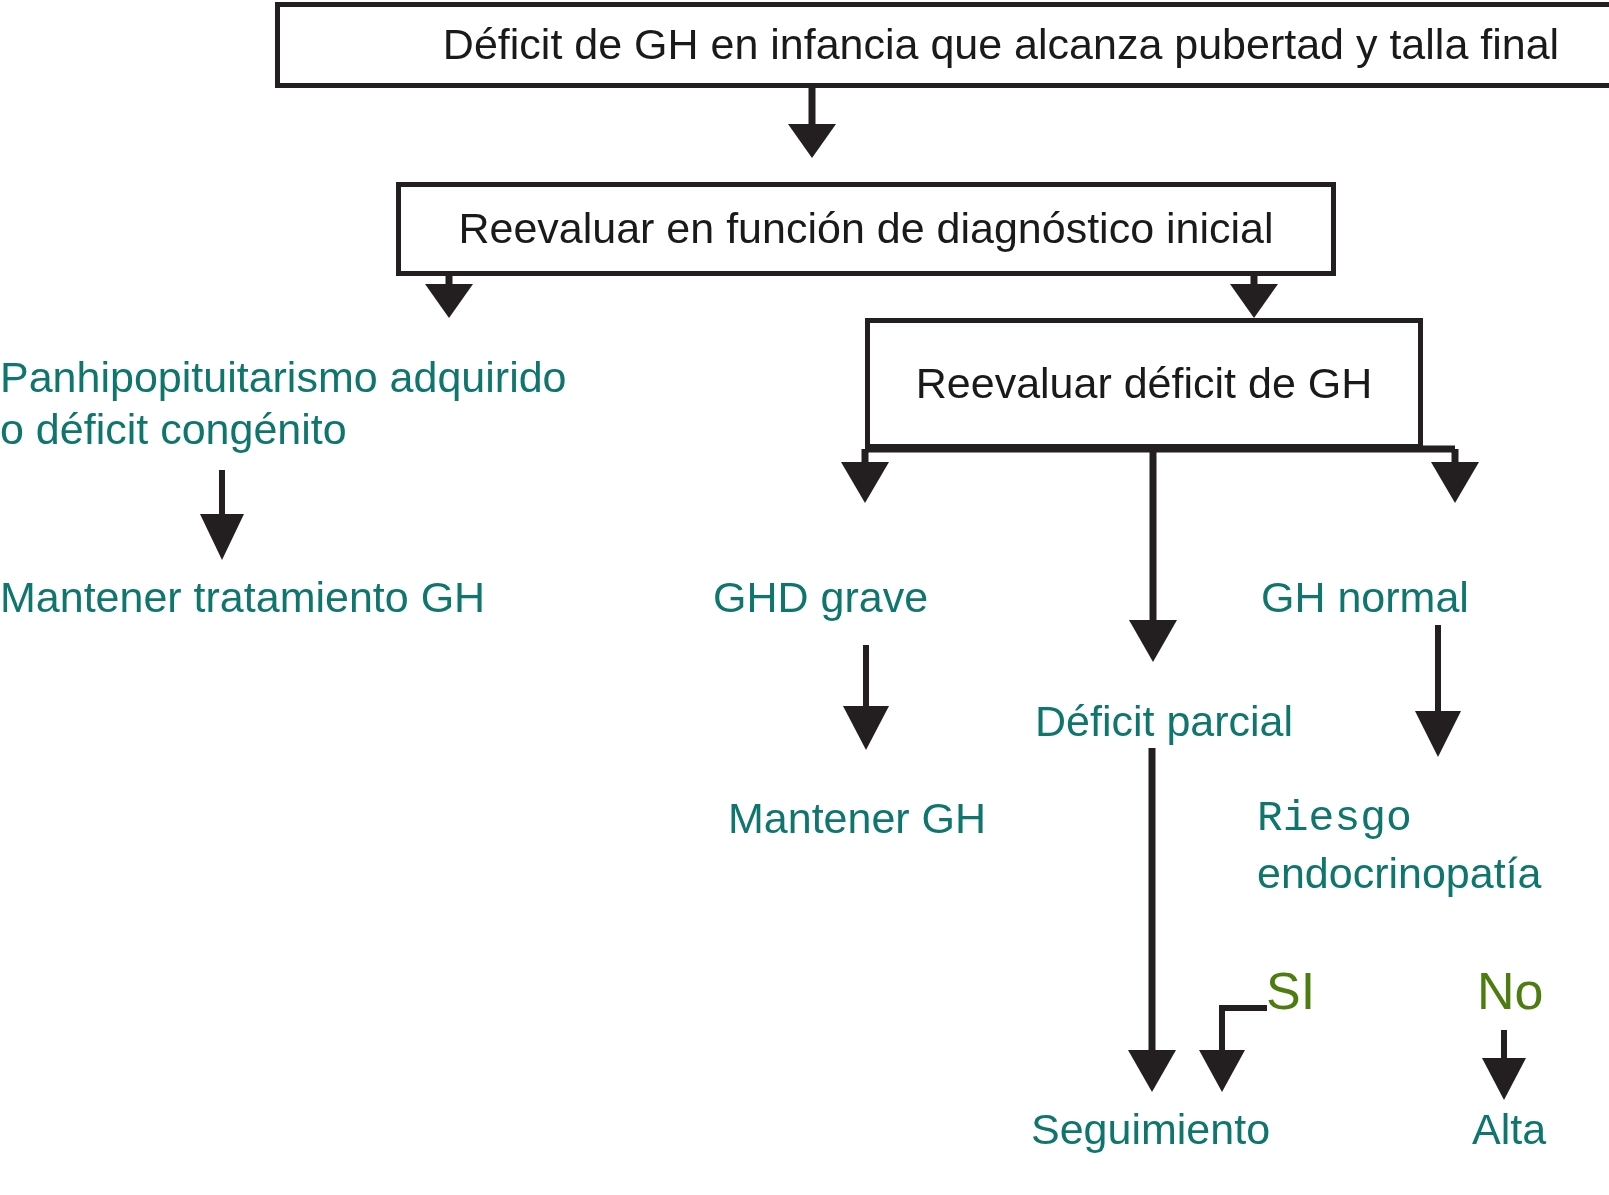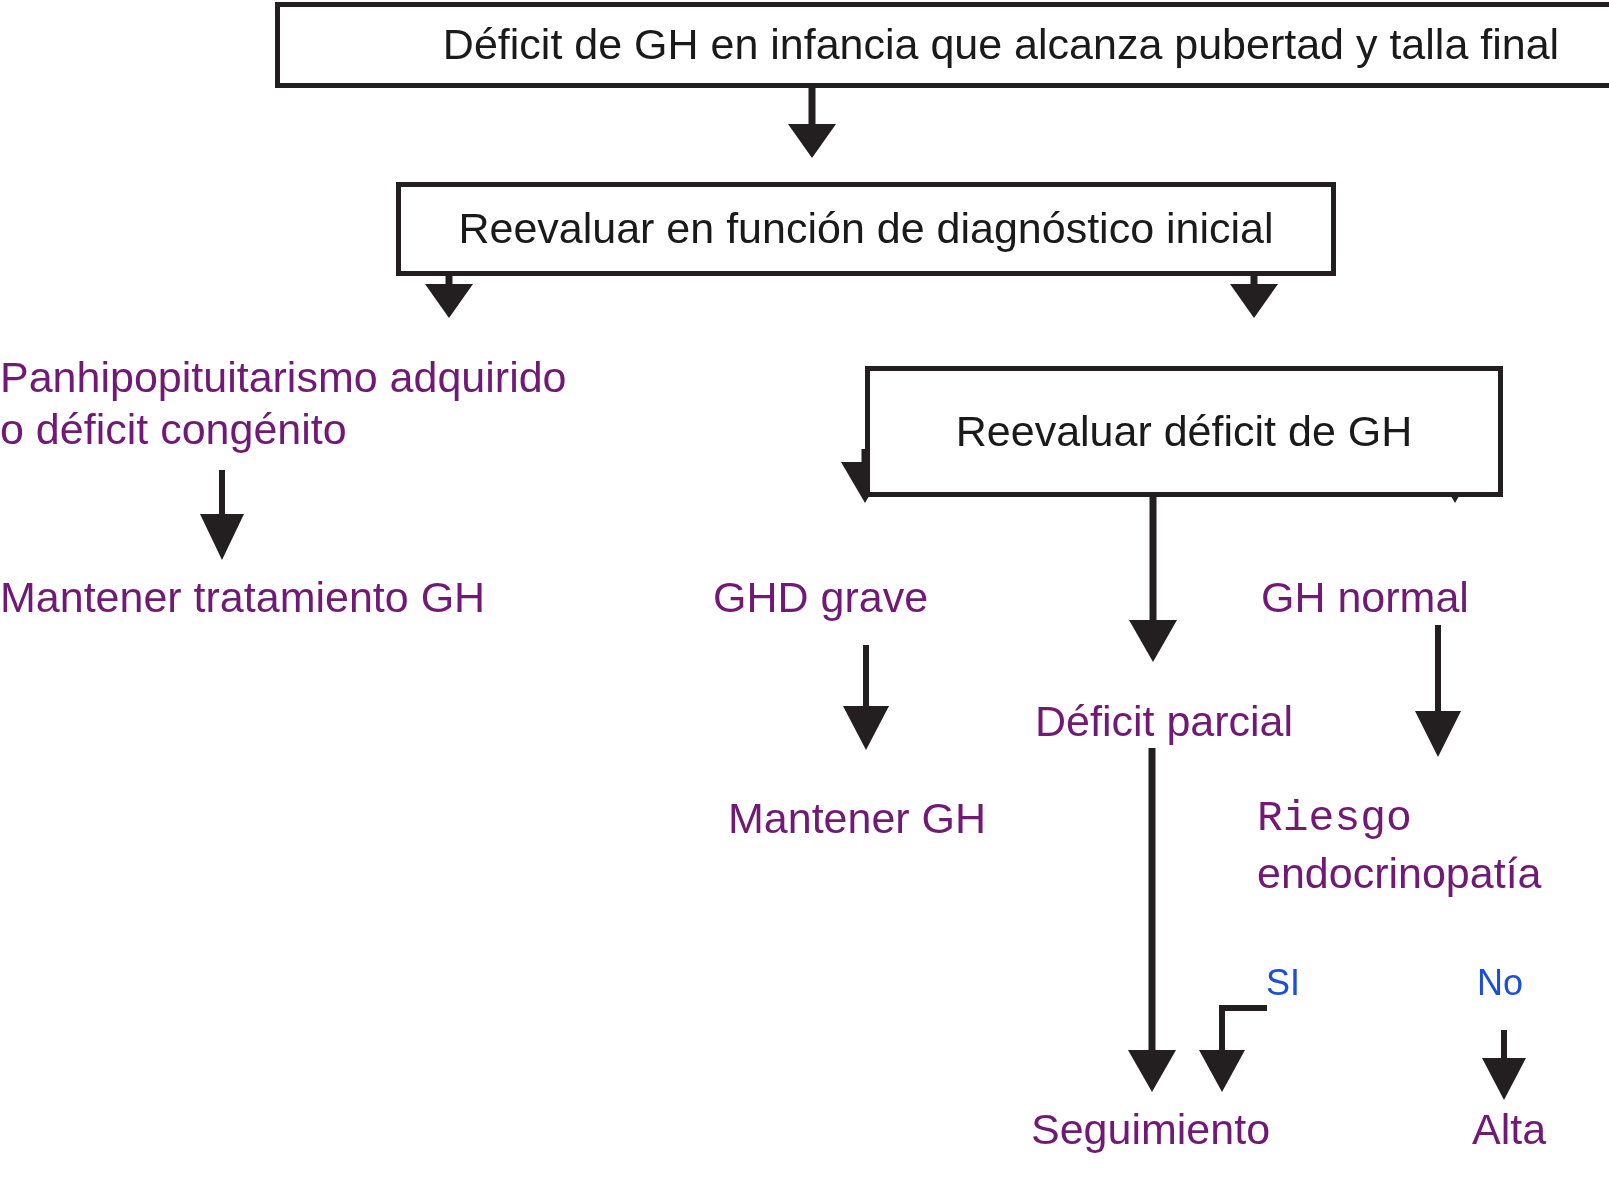--- a/index.html
+++ b/index.html
@@ -28,28 +28,28 @@
   .node-box .box-label {
     font-size: 43px;
     line-height: 1.05;
     color: #1a1a1a;
     white-space: nowrap;
   }
   .free-label {
     position: absolute;
     font-size: 43px;
     line-height: 1.15;
-    color: #701a75;
+    color: #0f766e;
     white-space: pre;
   }
   .small-label {
     position: absolute;
-    font-size: 36px;
+    font-size: 52px;
     line-height: 1.1;
-    color: #1d4ed8;
+    color: #4d7c0f;
     white-space: pre;
   }
   svg.edges {
     position: absolute;
     left: 0;
     top: 0;
     width: 1609px;
     height: 1195px;
     overflow: visible;
     pointer-events: none;
@@ -135,21 +135,21 @@
   </svg>
 
   <div class="node-box" style="left:275px; top:2px; width:1452px; height:86px;">
     <span class="box-label">Déficit de GH en infancia que alcanza pubertad y talla final</span>
   </div>
 
   <div class="node-box" style="left:396px; top:174px; width:940px; height:94px;margin-top:8px;">
     <span class="box-label">Reevaluar en función de diagnóstico inicial</span>
   </div>
 
-  <div class="node-box" style="left:865px; top:318px; width:638px; height:131px;margin-top:48px;">
+  <div class="node-box" style="left:865px; top:318px; width:558px; height:131px;">
     <span class="box-label">Reevaluar déficit de GH</span>
   </div>
 
   <div class="free-label" style="left:0px; top:353px;">Panhipopituitarismo adquirido</div>
   <div class="free-label" style="left:0px; top:405px;">o déficit congénito</div>
 
   <div class="free-label" style="left:0px; top:573px;">Mantener tratamiento GH</div>
 
   <div class="free-label" style="left:713px; top:573px;">GHD grave</div>
 

